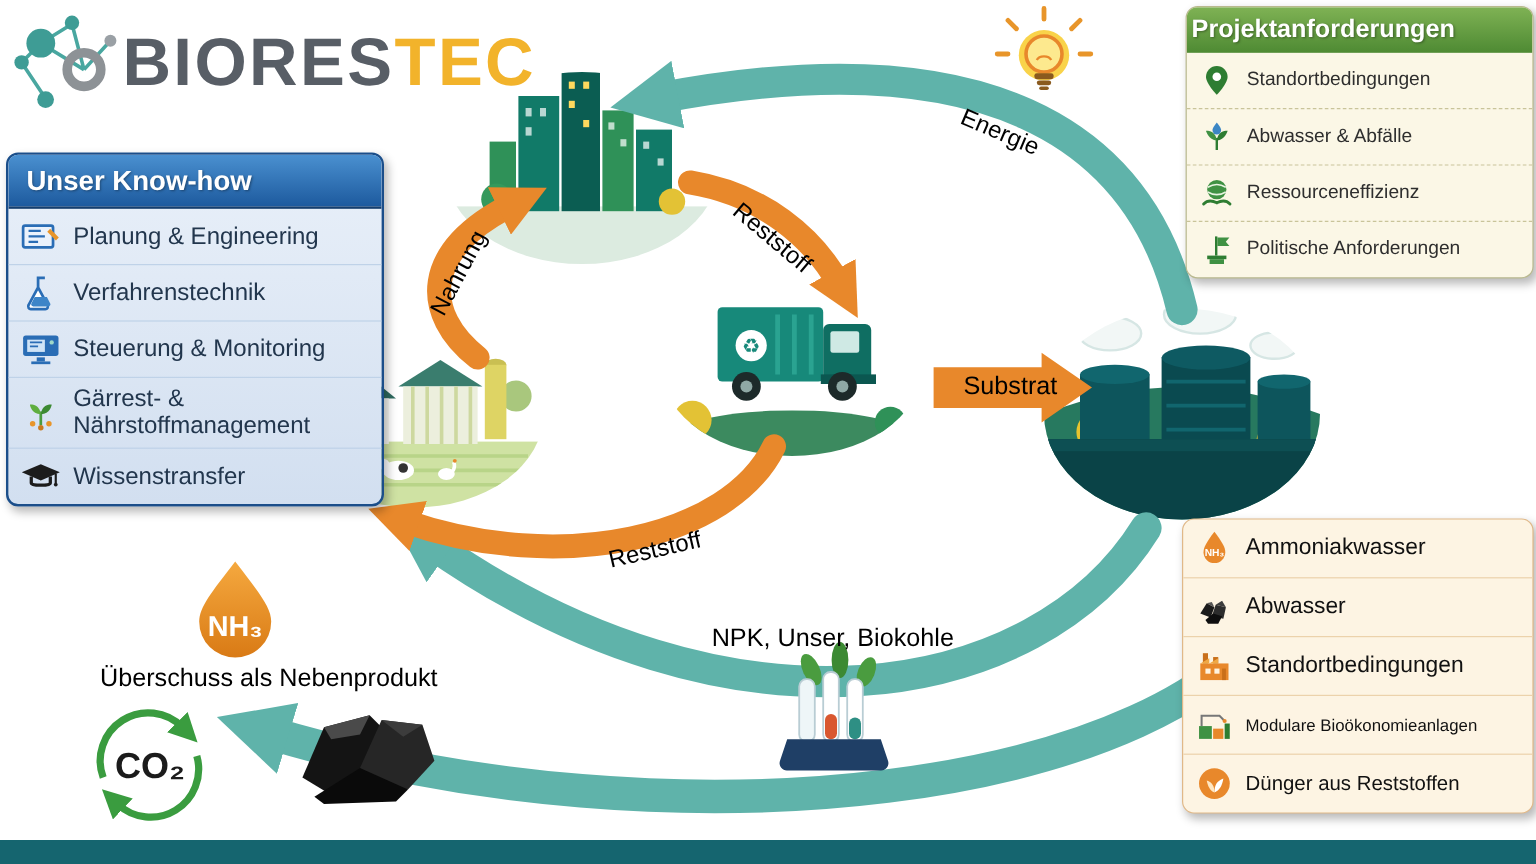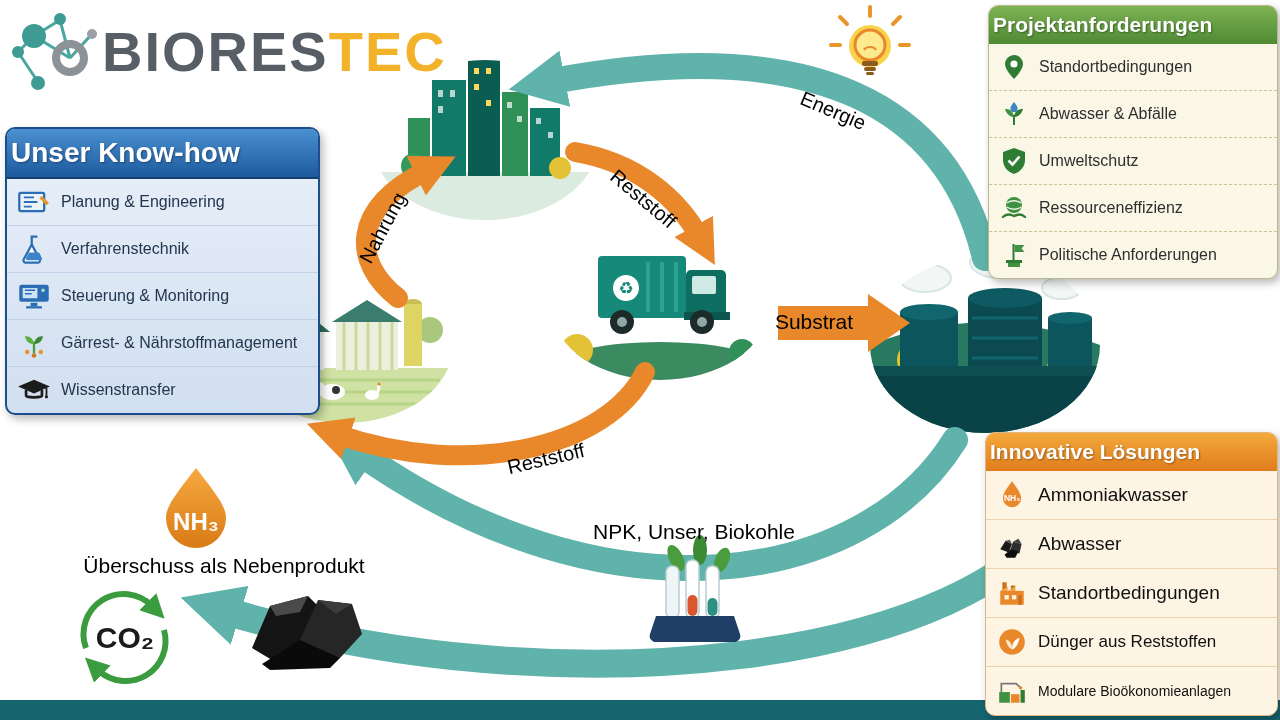--- a/index.html
+++ b/index.html
@@ -16,22 +16,22 @@
 
   
   .panel{position:absolute;z-index:3;border-radius:10px;overflow:hidden;box-shadow:3px 4px 8px rgba(0,0,0,.28)}
   .panel-header{color:#fff;font-weight:bold;text-align:left;text-shadow:1px 1px 2px rgba(0,0,0,.35)}
   .row{display:flex;align-items:center;gap:10px}
   .ricon{flex:0 0 32px;width:32px;height:32px;display:flex;align-items:center;justify-content:center}
   .ricon svg{width:100%;height:100%}
   .row:last-child{border-bottom:none !important}
 
   .kh{left:5px;top:127px;width:315px;border:2px solid #1b4e8a;background:linear-gradient(#e9f0f9,#d2dff0)}
-  .kh .panel-header{background:linear-gradient(#4a90d0,#1d5a9e);font-size:28px;padding:8px 4px;border-bottom:2px solid #143e6e}
-  .kh .row{padding:6px 10px;border-bottom:1px solid #bfd2e8;color:#22364d;font-size:16px}
+  .kh .panel-header{background:linear-gradient(#4a90d0,#1d5a9e);font-size:23px;padding:8px 15px;border-bottom:2px solid #143e6e}
+  .kh .row{padding:6px 10px;border-bottom:1px solid #bfd2e8;color:#22364d;font-size:20px}
   .kh .ricon{flex:0 0 34px;width:34px;height:34px}
 
   .pr{left:988px;top:5px;width:290px;border:1px solid #b9b98e;background:#fbf7e6}
   .pr .panel-header{background:linear-gradient(#7fb254,#4e8a33);font-size:21px;padding:7px 4px}
   .pr .row{padding:8px 10px;border-bottom:1px dashed #c9c49a;color:#2e2e2e;font-size:16px}
   .pr .ricon{flex:0 0 30px;width:30px;height:30px}
 
   .is{left:985px;top:432px;width:293px;border:1px solid #e0b888;background:#fdf4e3}
   .is .panel-header{background:linear-gradient(#f4a93c,#e07c1c);font-size:21px;padding:7px 4px}
   .is .row{padding:8px 10px;border-bottom:1px solid #ecd2ab;color:#111}
@@ -306,29 +306,20 @@
             <path d="M15 18C8 18 6 10 6 10s8-1 9 8Z" fill="#3f9143"></path>
             <path d="M15 18c7 0 9-8 9-8s-8-1-9 8Z" fill="#2e7d32"></path>
             <path d="M15 3c-2.4 3-3.6 4.8-3.6 6.4A3.6 3.6 0 0 0 15 13a3.6 3.6 0 0 0 3.6-3.6C18.6 7.8 17.4 6 15 3Z" fill="#3b86c4"></path>
           </svg>
       </span>
       <span>Abwasser &amp; Abfälle</span>
     </div>
     <div class="row">
       <span class="ricon">
         <svg viewBox="0 0 30 30">
-            <path d="M15 2l11 4v8c0 7-5 12-11 14C9 26 4 21 4 14V6Z" fill="#2e7d32"></path>
-            <path d="M9.5 14.5l4 4 7-8" fill="none" stroke="#fff" stroke-width="2.6"></path>
-          </svg>
-      </span>
-      <span>Umweltschutz</span>
-    </div>
-    <div class="row">
-      <span class="ricon">
-        <svg viewBox="0 0 30 30">
             <circle cx="15" cy="12" r="8" fill="#3f9143"></circle>
             <path d="M7.5 10c5-3 10-3 15 0M7.5 14c5 3 10 3 15 0" stroke="#e6f2e0" stroke-width="1.4" fill="none"></path>
             <path d="M4 24c3-3 7-3 11-1M26 24c-3-3-7-3-11-1" stroke="#2e7d32" stroke-width="2.4" fill="none" stroke-linecap="round"></path>
           </svg>
       </span>
       <span>Ressourceneffizienz</span>
     </div>
     <div class="row">
       <span class="ricon">
         <svg viewBox="0 0 30 30">
@@ -336,21 +327,20 @@
             <path d="M15.5 5h10l-3 3.5 3 3.5h-10Z" fill="#3f9143"></path>
             <rect x="7" y="20" width="16" height="3" fill="#2e7d32"></rect>
             <rect x="9" y="23" width="12" height="4" fill="#3f9143"></rect>
           </svg>
       </span>
       <span>Politische Anforderungen</span>
     </div>
   </div>
 
   <div class="panel is">
-    <div class="panel-header">Innovative Lösungen</div>
     <div class="row lg">
       <span class="ricon">
         <svg viewBox="0 0 30 30">
             <path d="M15 2C9 10 6.5 14 6.5 18a8.5 8.5 0 0 0 17 0C23.5 14 21 10 15 2Z" fill="#e8882b"></path>
             <text x="15" y="21" font-size="8" fill="#fff" text-anchor="middle" font-weight="bold">NH₃</text>
           </svg>
       </span>
       <span>Ammoniakwasser</span>
     </div>
     <div class="row lg">
@@ -372,46 +362,46 @@
             <rect x="6" y="5" width="4" height="8" fill="#c96f1a"></rect>
             <rect x="14" y="8" width="4" height="5" fill="#c96f1a"></rect>
             <path d="M4 13l7-4v4l7-4v4Z" fill="#f0a845"></path>
             <rect x="8" y="17" width="4" height="4" fill="#fff3e0"></rect>
             <rect x="15" y="17" width="4" height="4" fill="#fff3e0"></rect>
             <rect x="21" y="17" width="3" height="9" fill="#c96f1a"></rect>
           </svg>
       </span>
       <span>Standortbedingungen</span>
     </div>
-    <div class="row md">
-      <span class="ricon">
-        <svg viewBox="0 0 30 30">
-            <circle cx="15" cy="15" r="12" fill="#e8882b"></circle>
-            <path d="M15 22c0-6 2-9 7-11-1 6-3 9-7 11Z" fill="#fff"></path>
-            <path d="M15 22c0-5-1.5-8-6-9.5 1 5 2.5 7.7 6 9.5Z" fill="#ffe7c2"></path>
-          </svg>
-      </span>
-      <span>Dünger aus Reststoffen</span>
-    </div>
     <div class="row sm">
       <span class="ricon">
         <svg viewBox="0 0 30 30">
             <path d="M5 16V8h14l4 4" stroke="#777" stroke-width="1.6" fill="none"></path>
             <circle cx="23" cy="12" r="1.6" fill="#e8882b"></circle>
             <rect x="3" y="16" width="10" height="10" fill="#3f9143"></rect>
             <rect x="14" y="18" width="8" height="8" fill="#e8882b"></rect>
             <rect x="23" y="14" width="4" height="12" fill="#2e7d32"></rect>
           </svg>
       </span>
       <span>Modulare Bioökonomieanlagen</span>
     </div>
+    <div class="row md">
+      <span class="ricon">
+        <svg viewBox="0 0 30 30">
+            <circle cx="15" cy="15" r="12" fill="#e8882b"></circle>
+            <path d="M15 22c0-6 2-9 7-11-1 6-3 9-7 11Z" fill="#fff"></path>
+            <path d="M15 22c0-5-1.5-8-6-9.5 1 5 2.5 7.7 6 9.5Z" fill="#ffe7c2"></path>
+          </svg>
+      </span>
+      <span>Dünger aus Reststoffen</span>
+    </div>
   </div>
 
   <div class="flabel" style="left:383px;top:228px;transform:translate(-50%,-50%) rotate(-62deg)">Nahrung</div>
   <div class="flabel" style="left:643px;top:199px;transform:translate(-50%,-50%) rotate(40deg)">Reststoff</div>
-  <div class="flabel big" style="left:814px;top:322px">Substrat</div>
+  <div class="flabel big" style="left:842px;top:322px">Substrat</div>
   <div class="flabel" style="left:546px;top:459px;transform:translate(-50%,-50%) rotate(-13deg)">Reststoff</div>
   <div class="flabel" style="left:833px;top:111px;transform:translate(-50%,-50%) rotate(23deg)">Energie</div>
   <div class="flabel big" style="left:694px;top:532px">NPK, Unser, Biokohle</div>
   <div class="flabel big" style="left:224px;top:566px">Überschuss als Nebenprodukt</div>
 
   <div class="footer-bar"></div>
 </div>
 
 </body></html>

